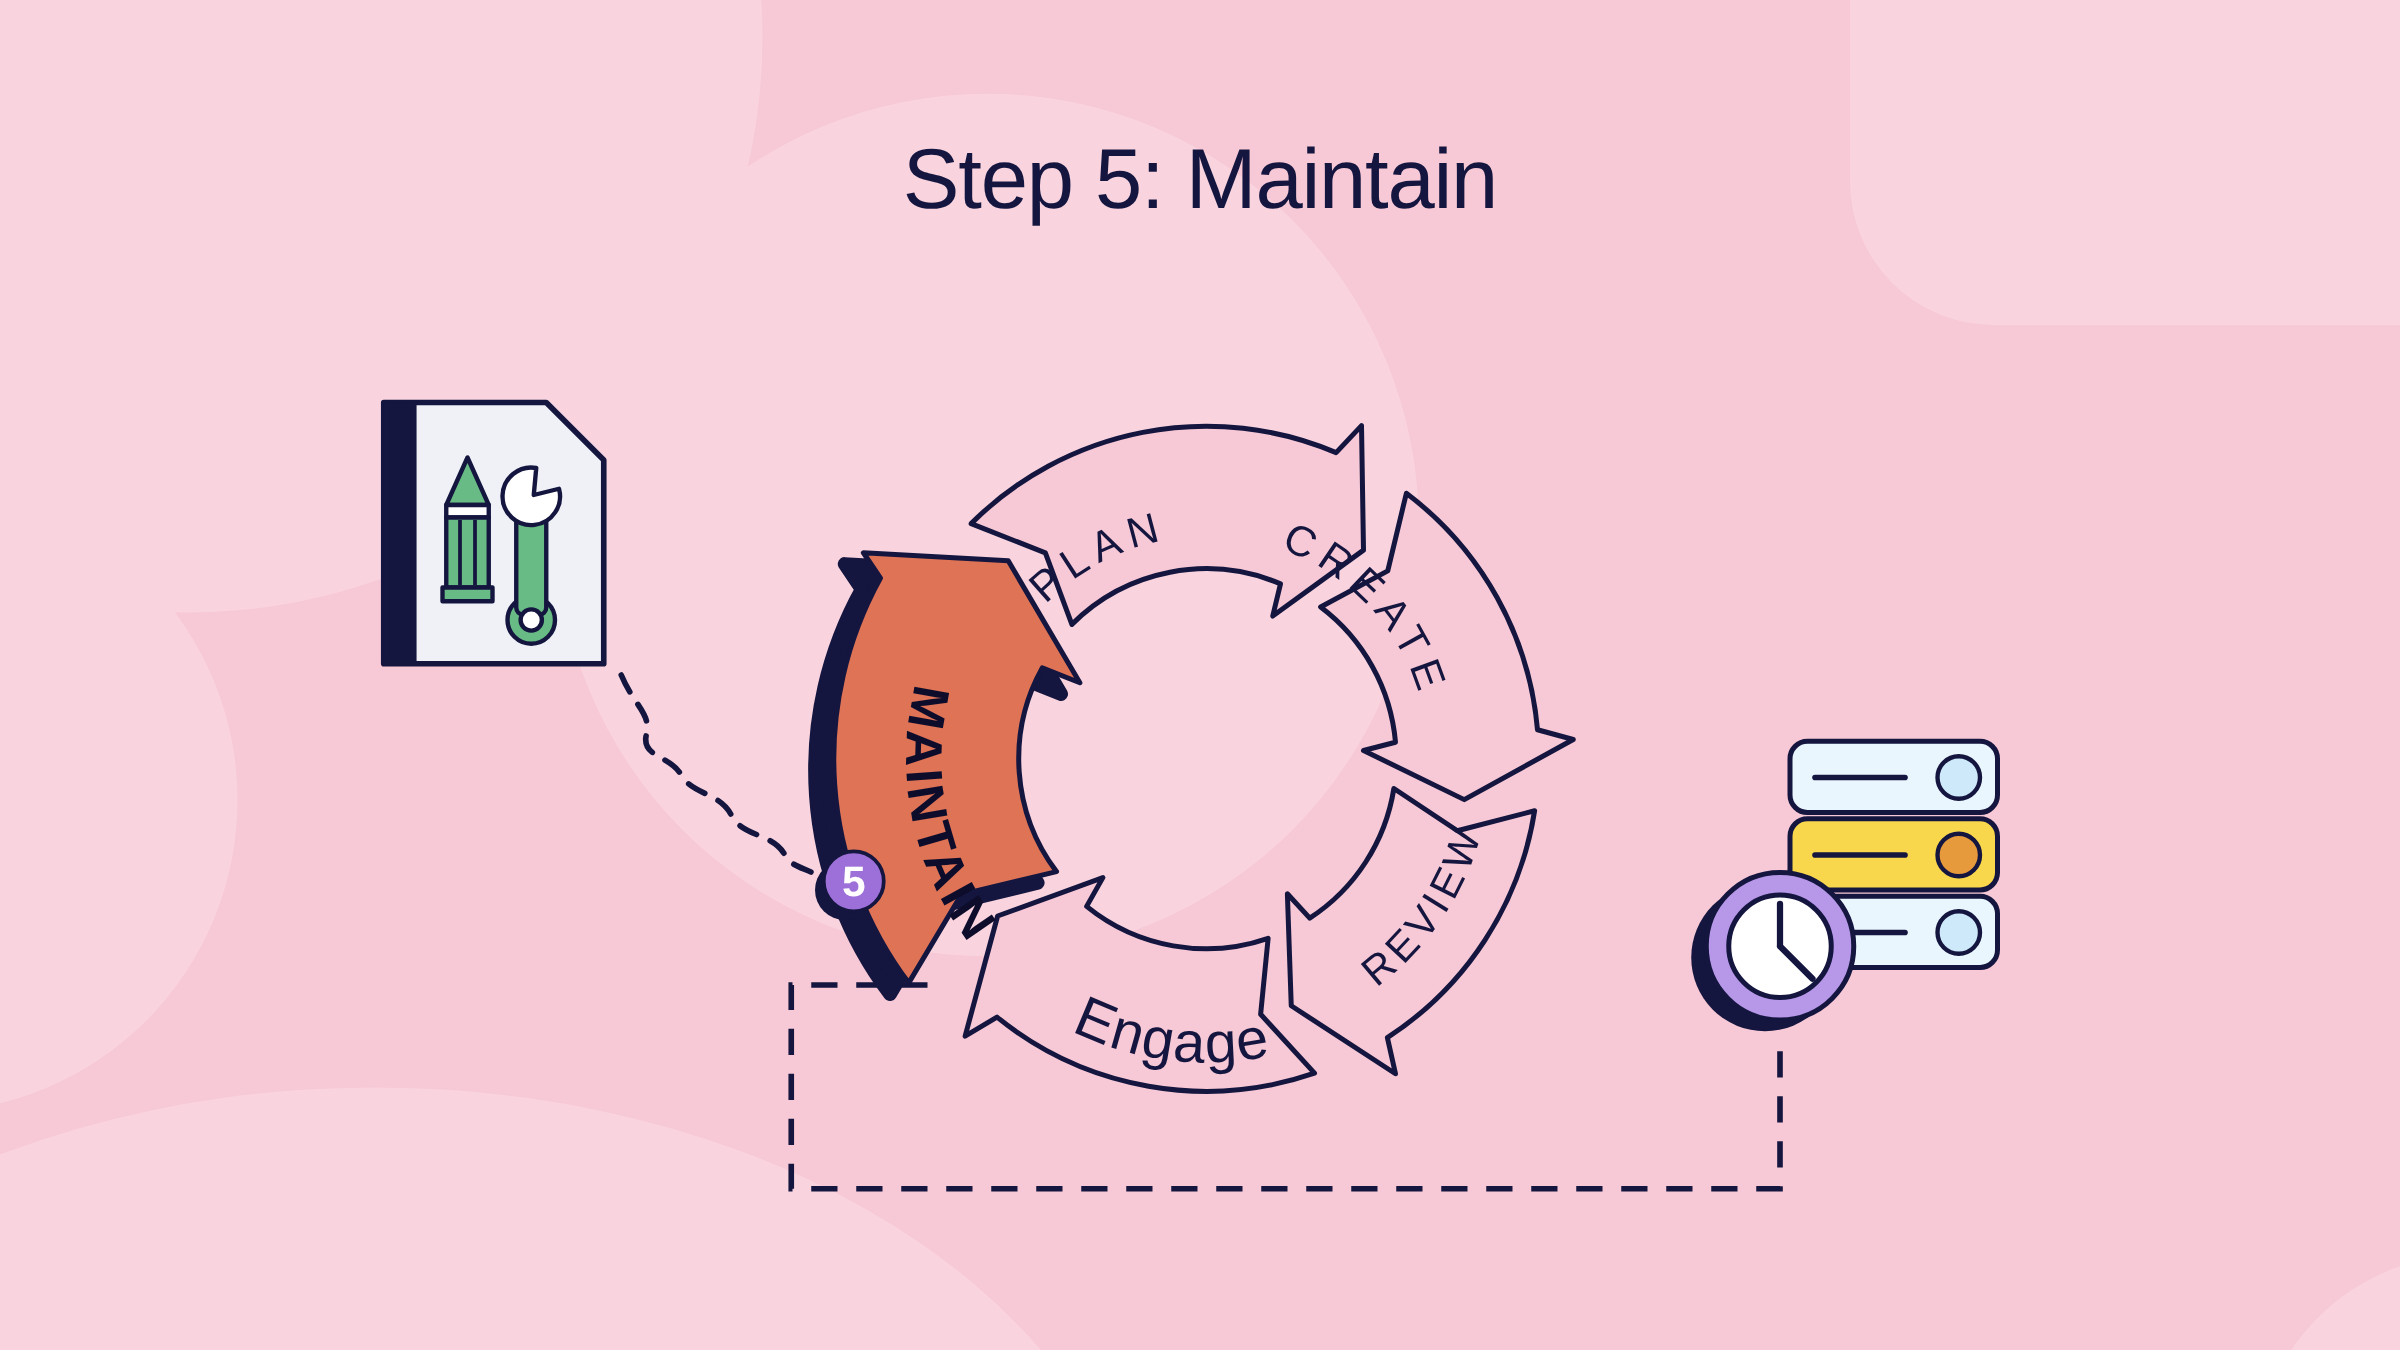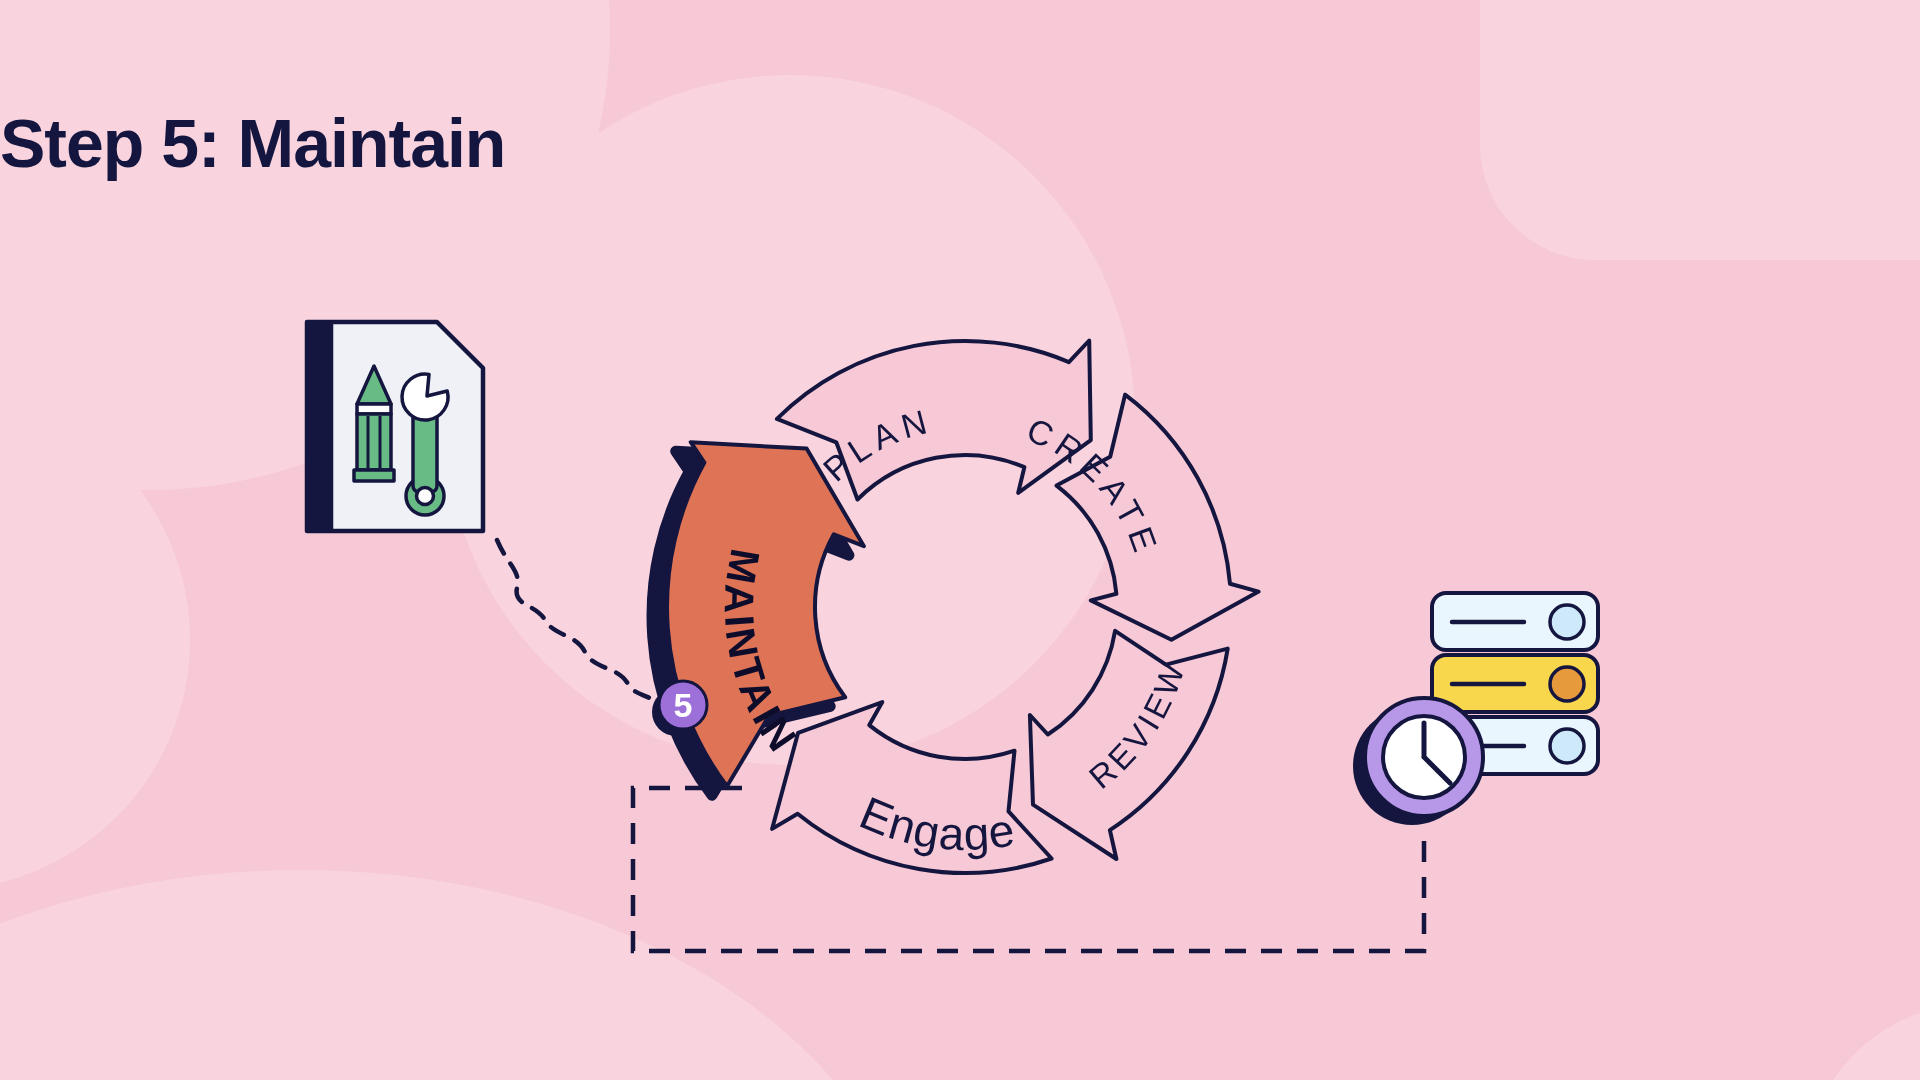--- a/index.html
+++ b/index.html
@@ -1,19 +1,19 @@
 <!DOCTYPE html>
 <html style="--background: #f7c8d5; --blob: #f9d4df; --navy: #15163f; --highlight: #df7356; --purple: #9d6fd8; --clock-purple: #b697e8; --green: #68bb84; --yellow: #f8d74d; --orange: #e79a3b; --light-blue: #e9f6fe; --circle-blue: #cde9fa; --paper: #eff1f7;"><head>
 <meta charset="utf-8">
 <style>
   html,body{margin:0;padding:0;}
   .stage{position:relative;width:1920px;height:1080px;overflow:hidden;background:var(--background,#f7c8d5);font-family:"Liberation Sans",sans-serif;}
   .stage svg{position:absolute;left:0;top:0;}
-  h1.title{position:absolute;top:104px;left:0;width:100%;margin:0;
-    font-size:68px;font-weight:700;letter-spacing:-1px;color:var(--navy,#15163f);
+  h1.title{position:absolute;top:104px;left:0;width:100%;margin:0;text-align:center;
+    font-size:68px;font-weight:400;letter-spacing:-1px;color:var(--navy,#15163f);
     font-family:"Liberation Sans",sans-serif;}
   .blob{fill:var(--blob,#f9d4df);}
   .ring-arrow{fill:var(--background,#f7c8d5);stroke:var(--navy,#15163f);stroke-width:4;stroke-linejoin:round;}
   .ring-arrow.hl{fill:var(--highlight,#df7356);}
   .ring-shadow{fill:var(--navy,#15163f);stroke:var(--navy,#15163f);stroke-width:11;stroke-linejoin:round;}
   .lbl{font-family:"Liberation Sans",sans-serif;fill:var(--navy,#15163f);}
   .lbl-plan,.lbl-create{font-size:34px;letter-spacing:6px;font-weight:500;}
   .lbl-review{font-size:33px;letter-spacing:4px;font-weight:500;}
   .lbl-engage{font-size:46px;letter-spacing:1px;font-weight:500;}
   .lbl-maintain{font-size:41px;letter-spacing:3px;font-weight:700;fill:#0d0d2b;}

